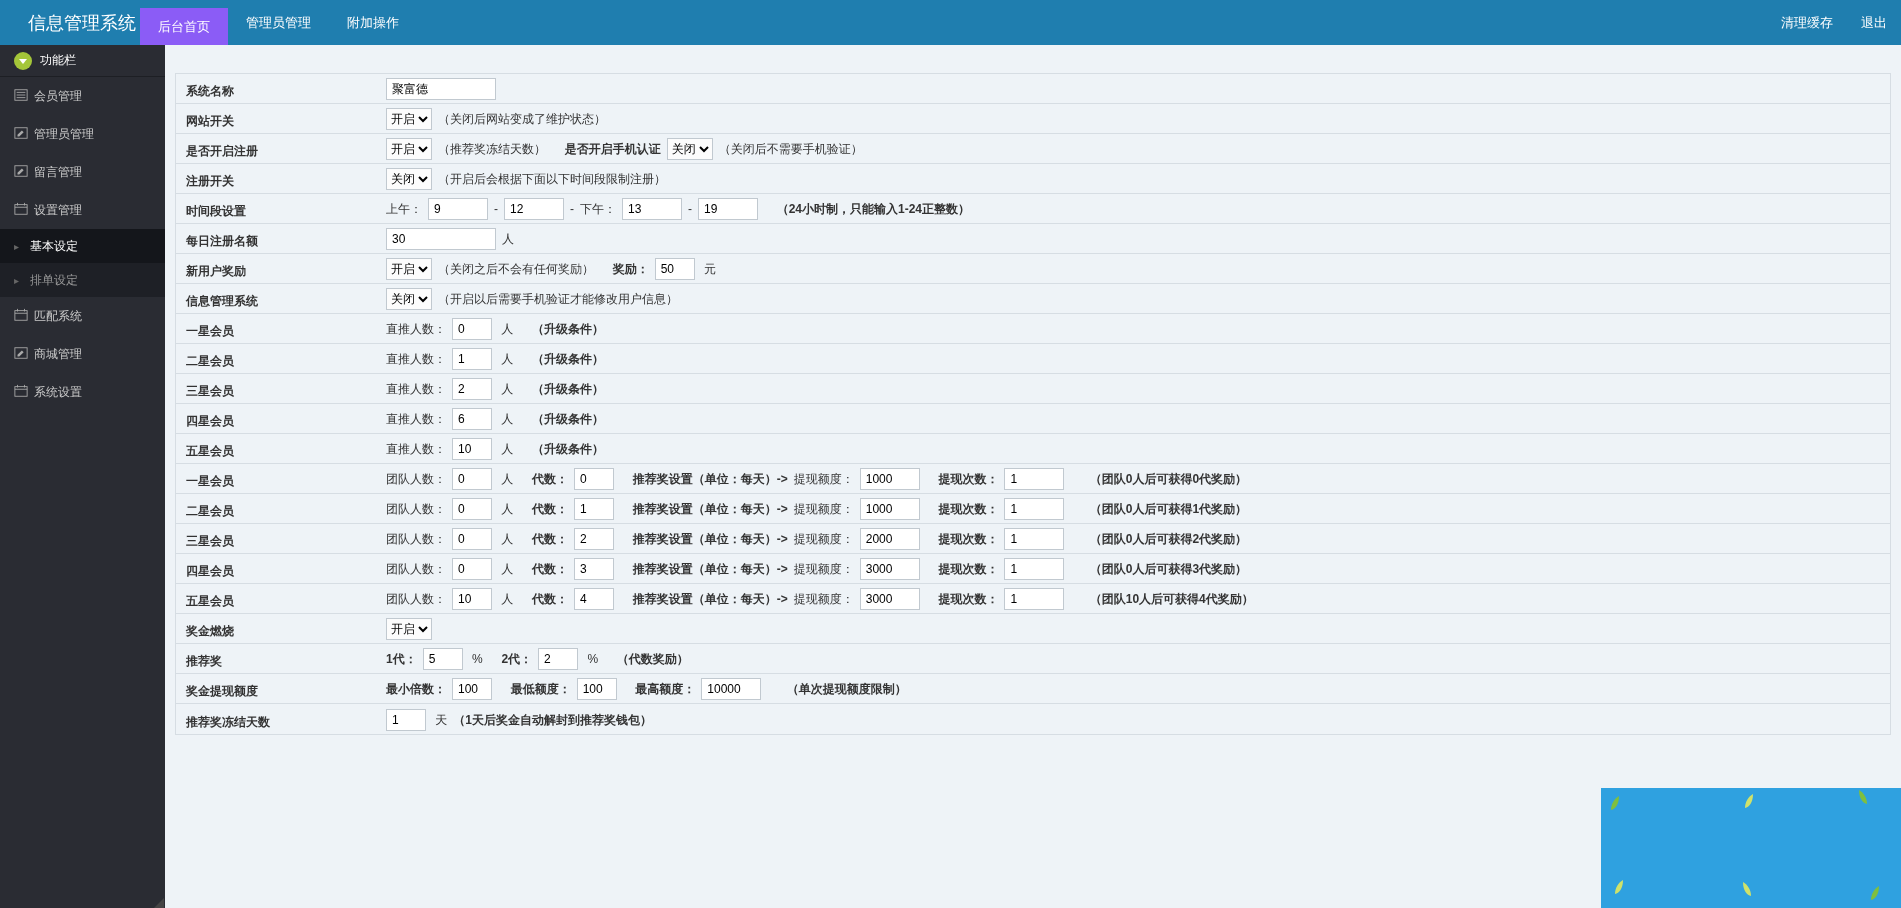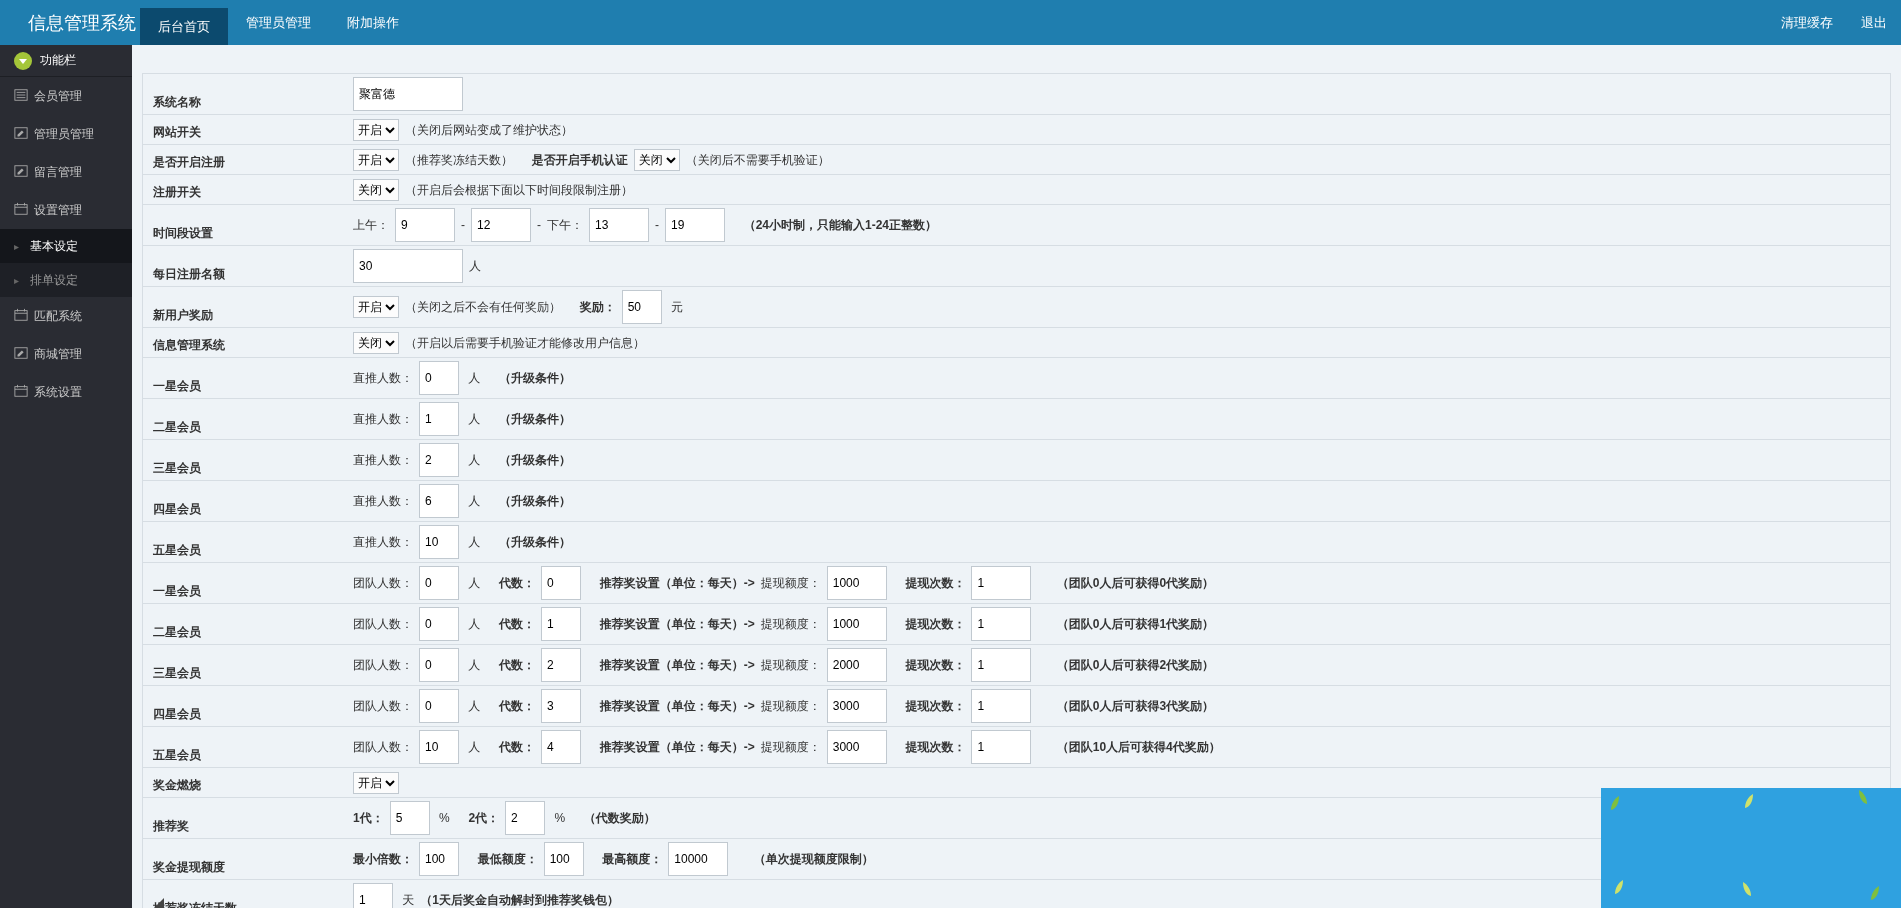--- a/index.html
+++ b/index.html
@@ -3,29 +3,29 @@
 <meta charset="utf-8">
 <style>
 * { margin: 0; padding: 0; box-sizing: border-box; }
 body { font-family: "Microsoft YaHei", Arial, sans-serif; font-size: 12px; color: #333; background: #eef3f7; overflow: hidden; }
 
 
 .topbar { height: 45px; background: #1f7eaf; display: flex; align-items: stretch; }
 .brand { width: 140px; display: flex; align-items: center; padding-left: 28px; font-size: 18px; color: #fff; font-weight: 400; }
 .topnav { display: flex; }
 .topnav-item { padding: 0 18px; display: flex; align-items: center; color: #fff; font-size: 13px; cursor: pointer; }
-.topnav-item.active { background: #0c4a6e; margin-top: 8px; }
+.topnav-item.active { background: #8b5cf6; margin-top: 8px; }
 .topnav-right { margin-left: auto; display: flex; }
 .topnav-right .topnav-item { padding: 0 14px; }
 
 
 .layout { display: flex; height: calc(100vh - 45px); }
 
 
-.sidebar { width: 132px; background: #2a2c33; display: flex; flex-direction: column; position: relative; overflow-y: auto; scrollbar-width: thin; scrollbar-color: #999 #2a2c33; }
+.sidebar { width: 165px; background: #2a2c33; display: flex; flex-direction: column; position: relative; overflow-y: auto; scrollbar-width: thin; scrollbar-color: #999 #2a2c33; }
 .sidebar::-webkit-scrollbar { width: 6px; }
 .sidebar::-webkit-scrollbar-track { background: #2a2c33; }
 .sidebar::-webkit-scrollbar-thumb { background: #999; }
 
 .side-header { height: 32px; display: flex; align-items: center; padding-left: 14px; color: #fff; font-size: 12px; border-bottom: 1px solid #1d1f24; }
 .side-dot { width: 18px; height: 18px; border-radius: 50%; background: #a4c639; position: relative; margin-right: 8px; }
 .side-dot::after { content: ""; position: absolute; width: 0; height: 0; border-left: 4px solid transparent; border-right: 4px solid transparent; border-top: 5px solid #fff; top: 7px; left: 5px; }
 
 .side-item { height: 38px; display: flex; align-items: center; padding-left: 14px; color: #ccc; cursor: pointer; }
 .side-icon { width: 20px; color: #aaa; }
@@ -41,21 +41,21 @@
 .crumbs { padding: 12px 10px; font-size: 12px; color: #666; border-bottom: 1px solid #e0e5ea; }
 .crumbs a { color: #2b7caa; text-decoration: none; }
 .crumbs .sep { color: #999; margin: 0 4px; }
 
 .form-wrap { margin: 28px 10px; border: 1px solid #d6dde3; background: #eef3f7; }
 .form-row { display: flex; border-bottom: 1px solid #d6dde3; min-height: 30px; align-items: flex-end; padding: 3px 0; }
 .form-row:last-child { border-bottom: none; }
 .form-label { width: 210px; padding-left: 10px; font-weight: bold; font-size: 12px; color: #333; }
 .form-ctrl { flex: 1; display: flex; align-items: center; gap: 6px; flex-wrap: wrap; font-size: 12px; color: #333; }
 
-input[type=text] { border: 1px solid #c1c9d0; height: 34px; padding: 0 5px; font-size: 12px; background: #fff; }
+input[type=text] { border: 1px solid #c1c9d0; height: 22px; padding: 0 5px; font-size: 12px; background: #fff; }
 input.w110 { width: 110px; }
 input.w60  { width: 60px; }
 input.w40  { width: 40px; }
 select { border: 1px solid #c1c9d0; height: 22px; font-size: 12px; background: #fcfcfc; }
 .bold-inline { font-weight: bold; }
 
 
 .deco { position: fixed; right: 0; bottom: 0; width: 300px; height: 120px; background: #2fa1e0; overflow: hidden; }
 .leaf { position: absolute; width: 24px; height: 24px; }
 .leaf svg { width: 100%; height: 100%; }

